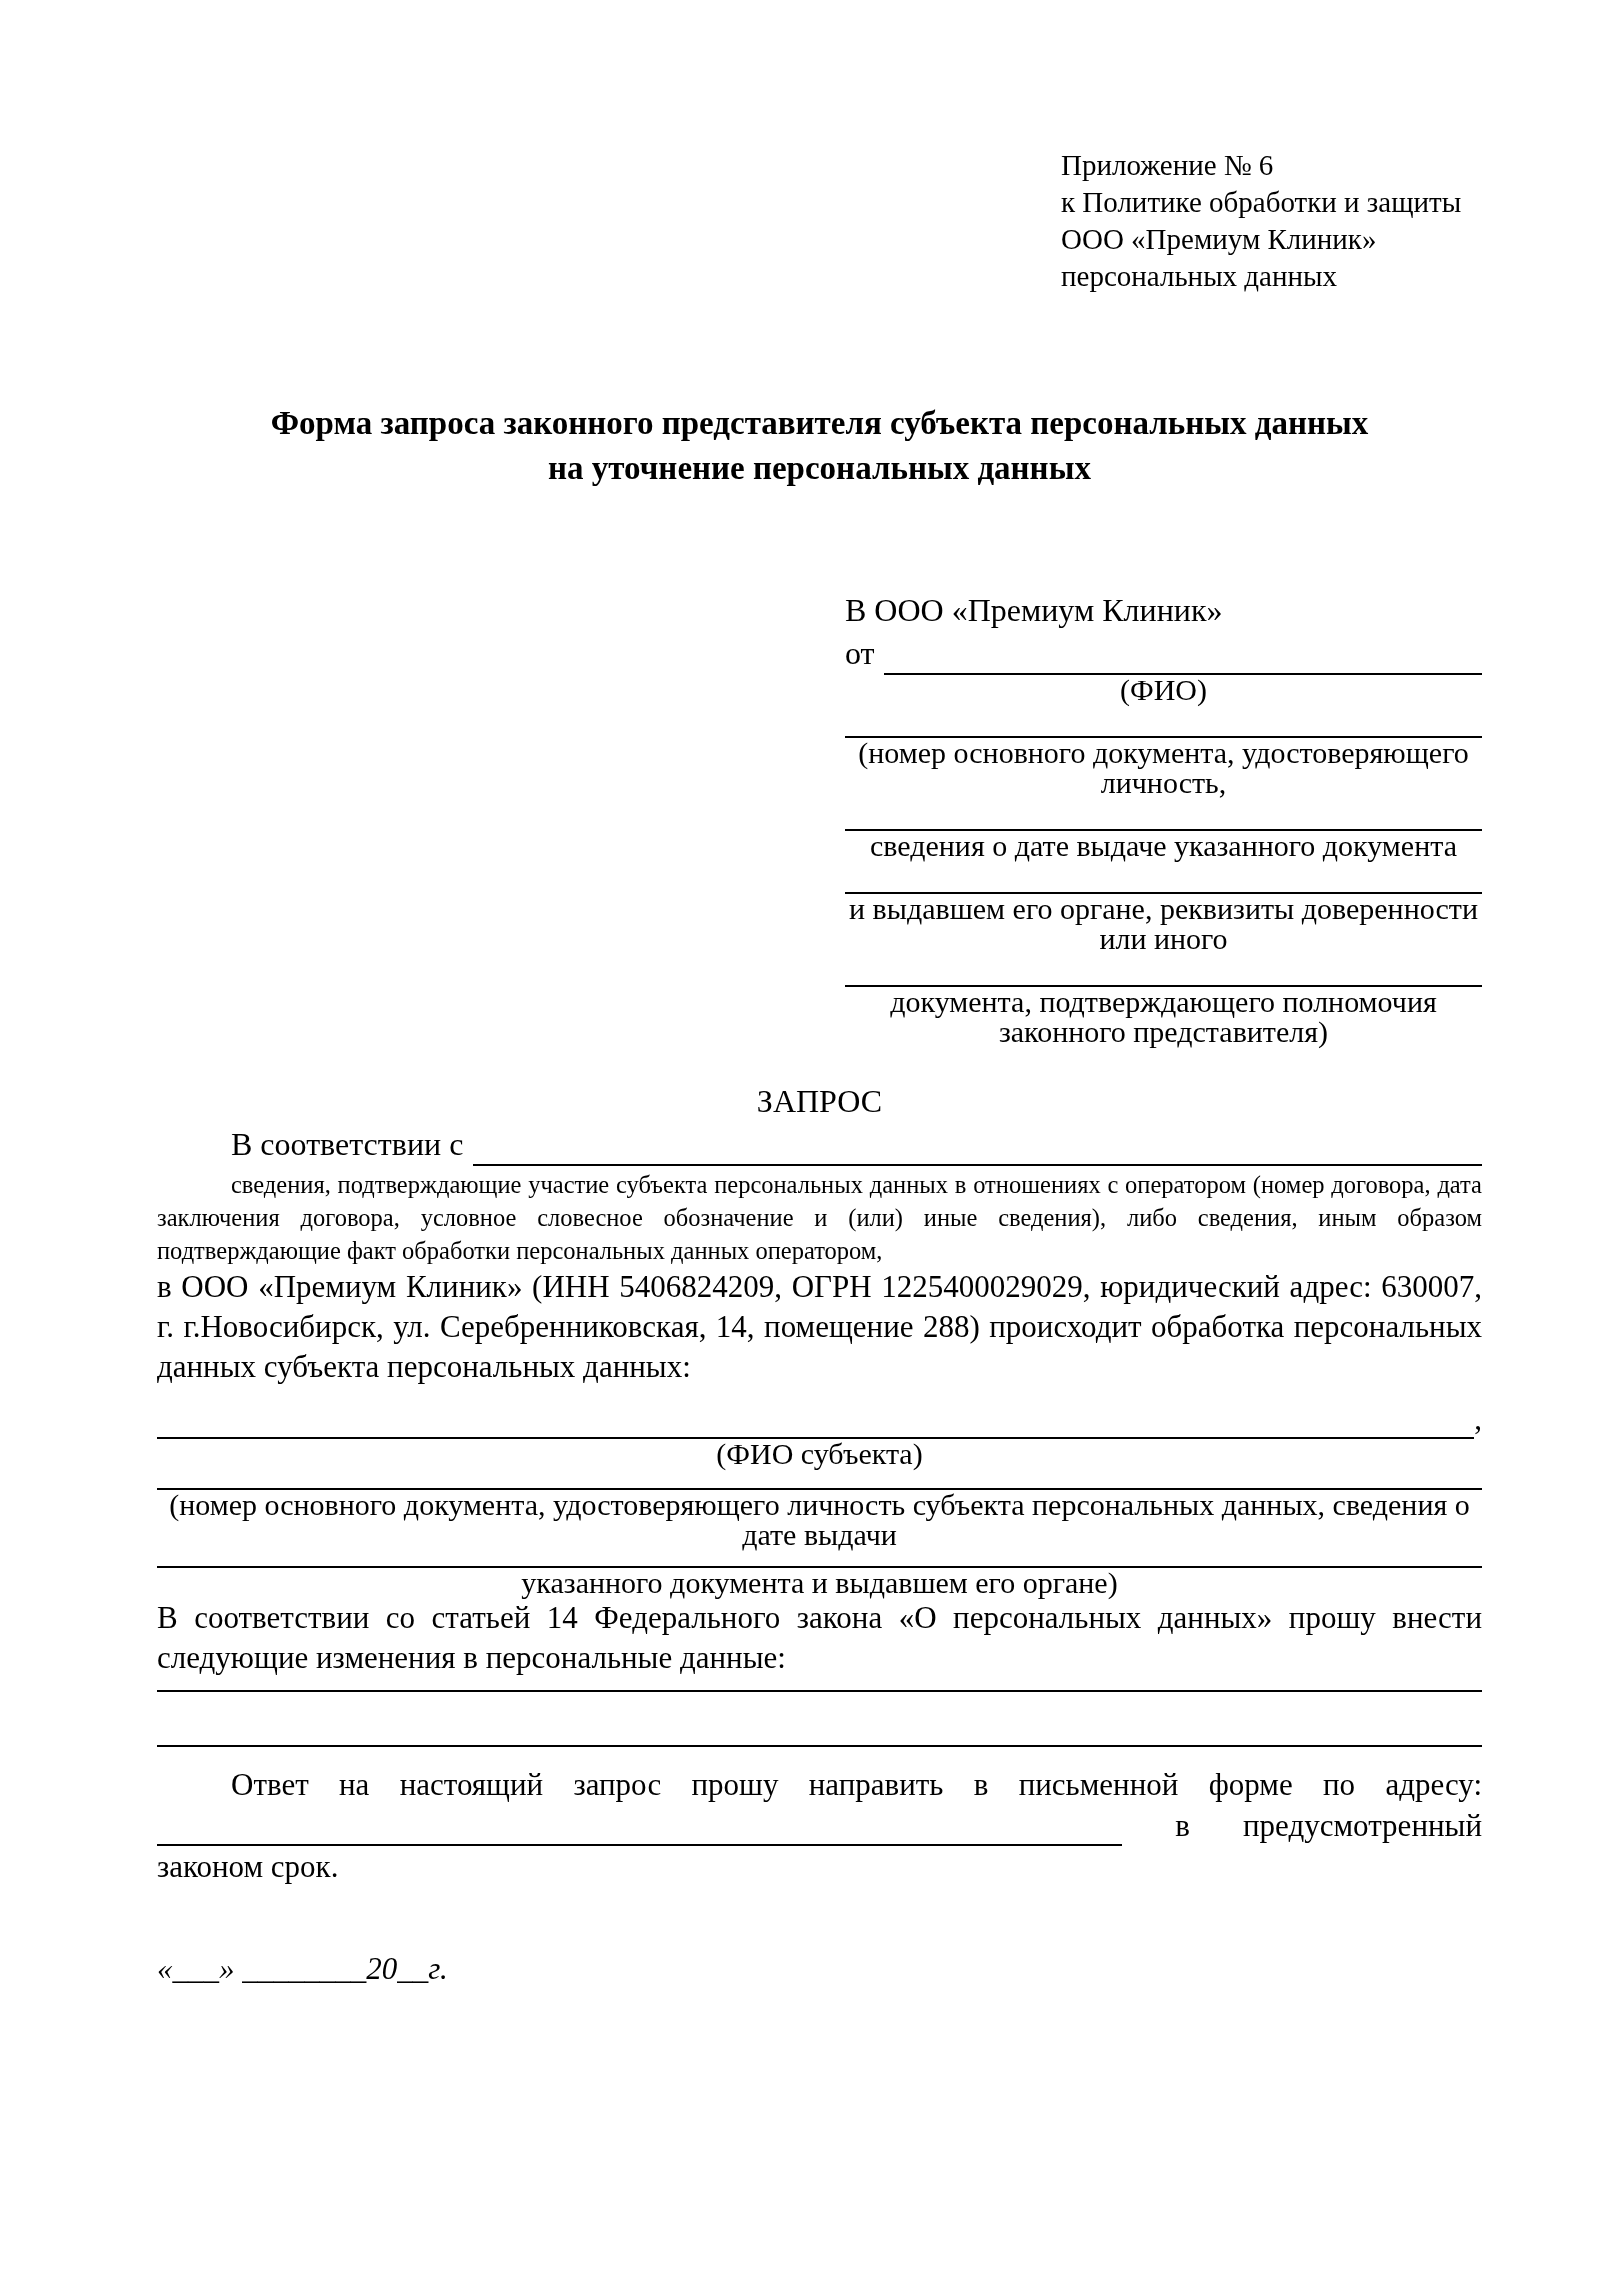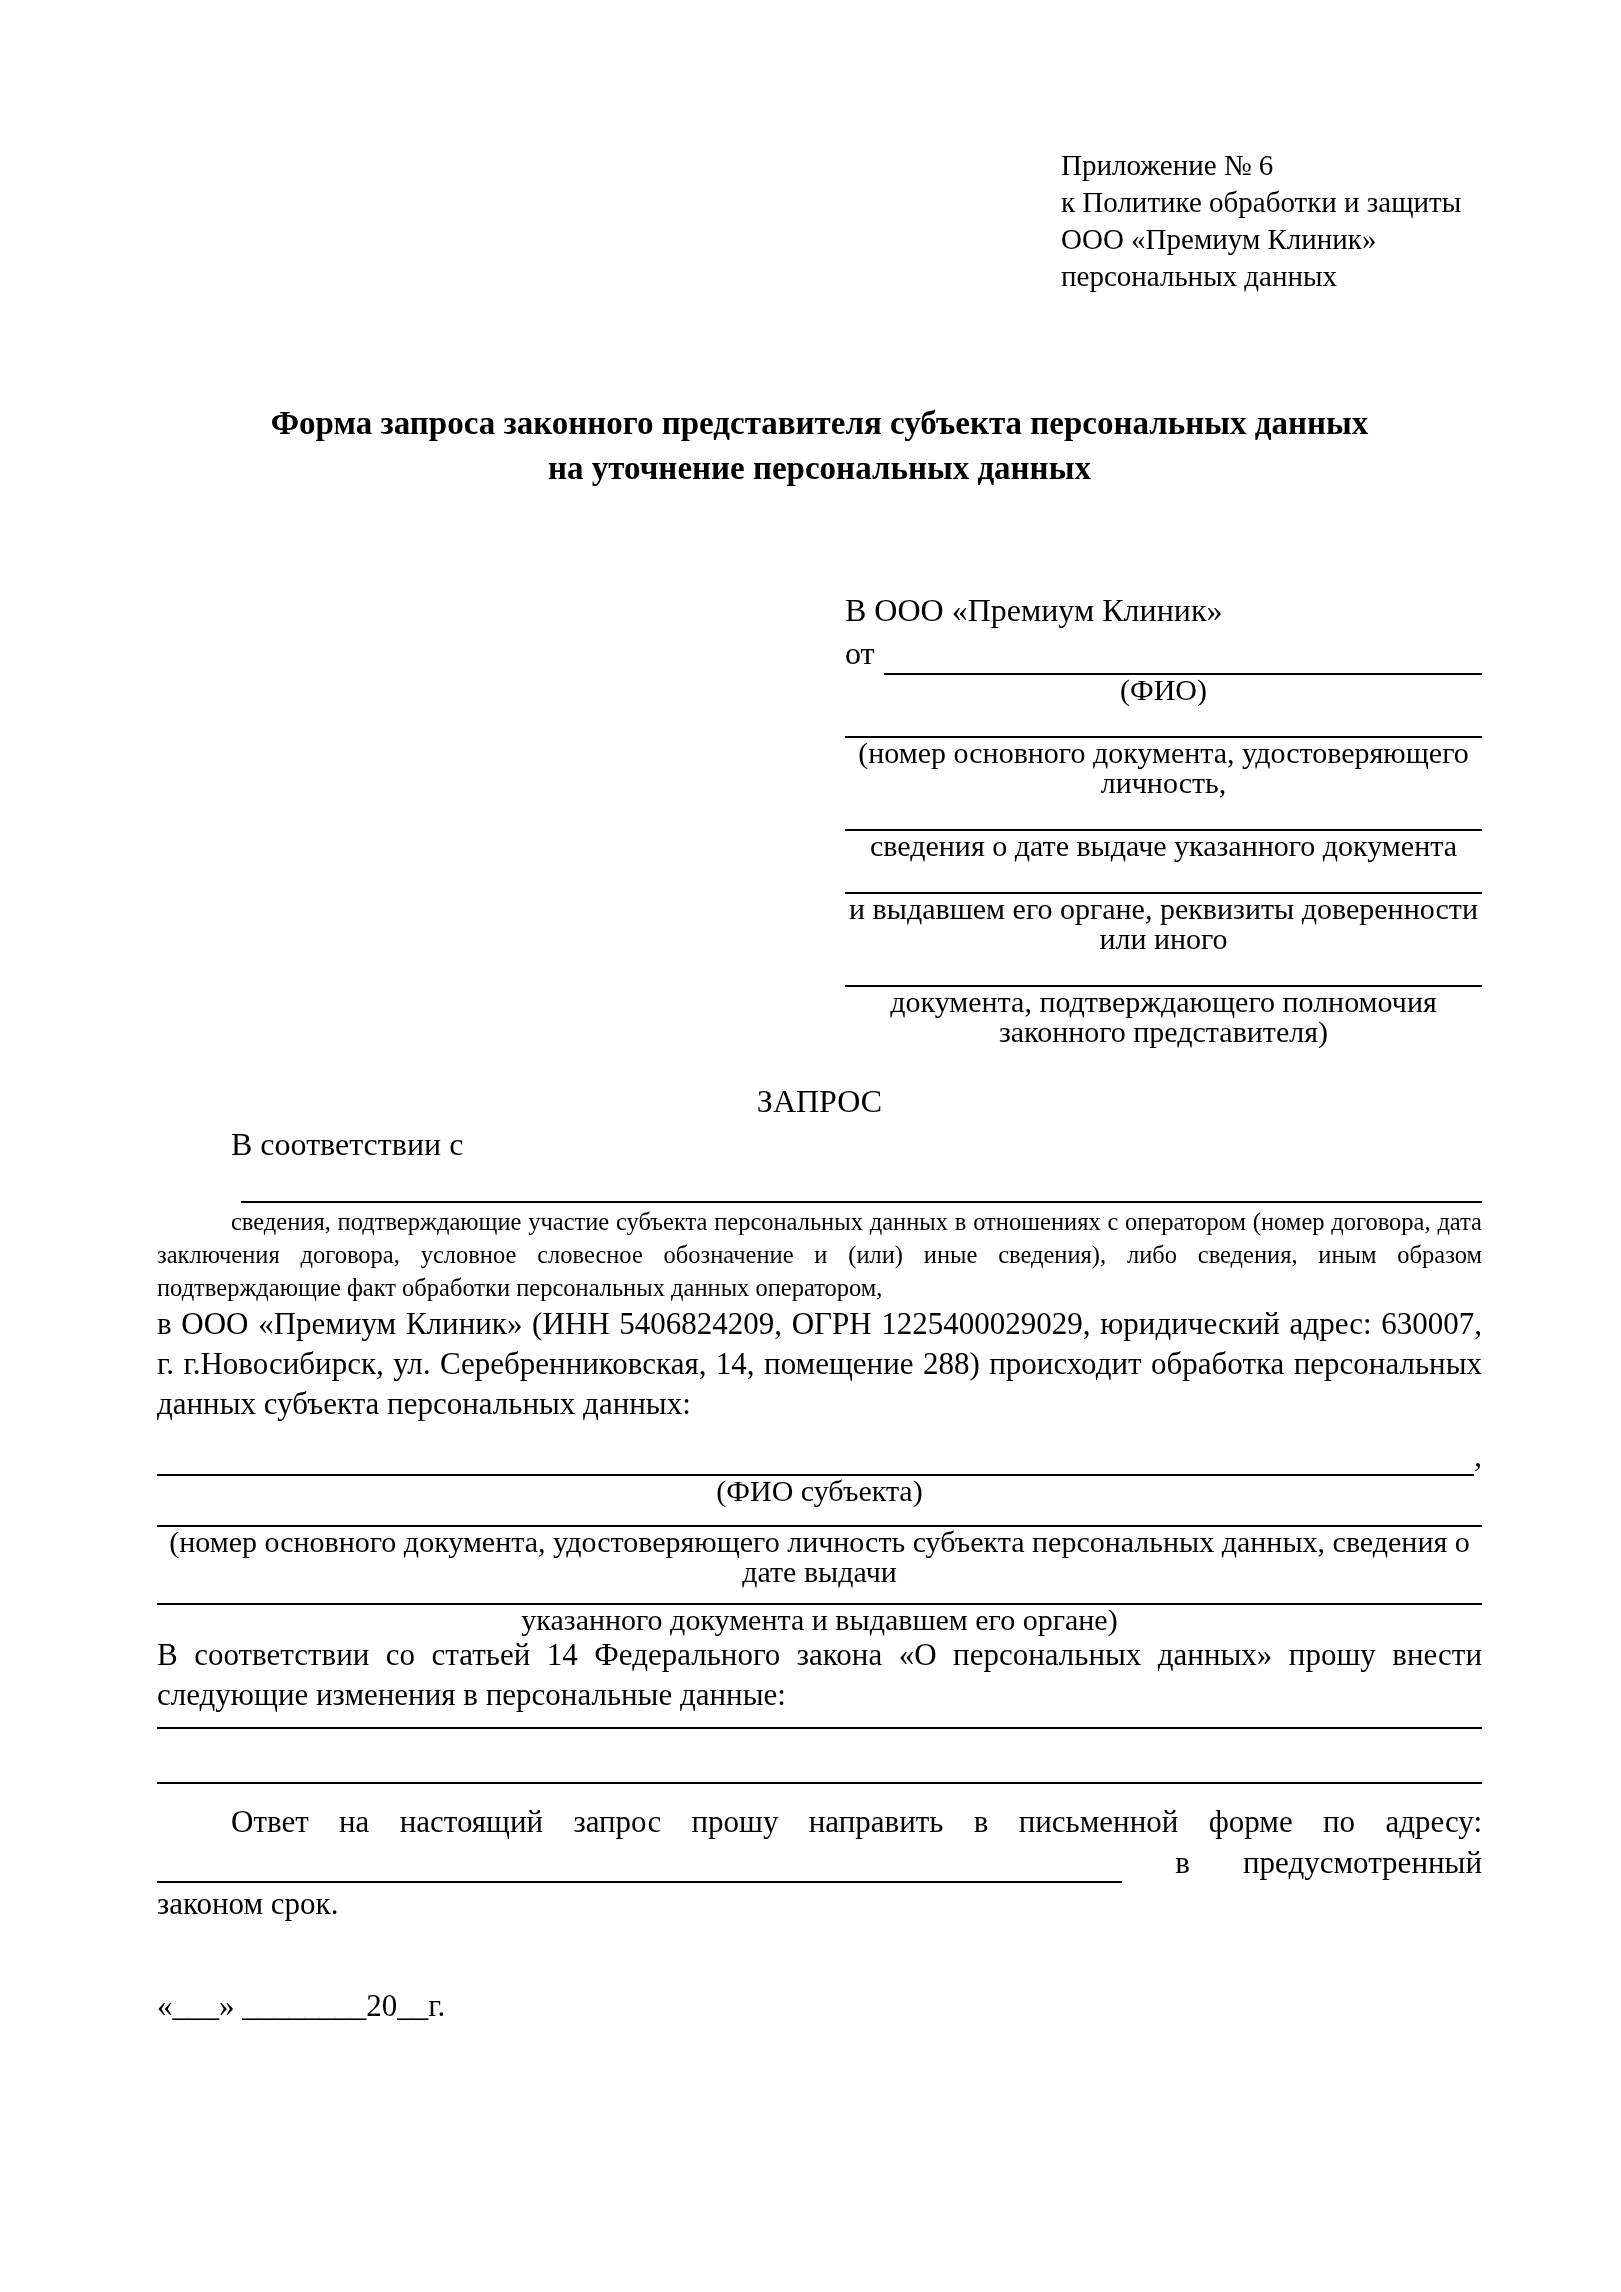--- a/index.html
+++ b/index.html
@@ -65,24 +65,24 @@
 
   
   .request-heading {
     margin-top: 33px;
     text-align: center;
     font-size: 32px;
     line-height: 43px;
   }
   .intro-row {
     display: flex;
+    align-items: flex-end;
     font-size: 32px;
     line-height: 43px;
     padding-left: 74px;
-    flex-direction: column;
   }
   .intro-row .intro-prefix { white-space: pre; }
   .fine-print {
     font-size: 24.5px;
     line-height: 33px;
     text-align: justify;
     text-indent: 74px;
     margin-top: 2px;
   }
   .body-par {
@@ -129,20 +129,21 @@
   }
 
   
   .footer-row {
     display: flex;
     align-items: flex-end;
     justify-content: space-between;
     margin-top: 61px;
     font-size: 31px;
     line-height: 41px;
+    font-style: italic;
   }
   .sig-wrap { display: flex; align-items: flex-end; }
   .sig-blank {
     width: 466px;
     border-bottom: 2.9px solid #000;
     height: 33px;
   }
 </style>
 </head>
 <body>

